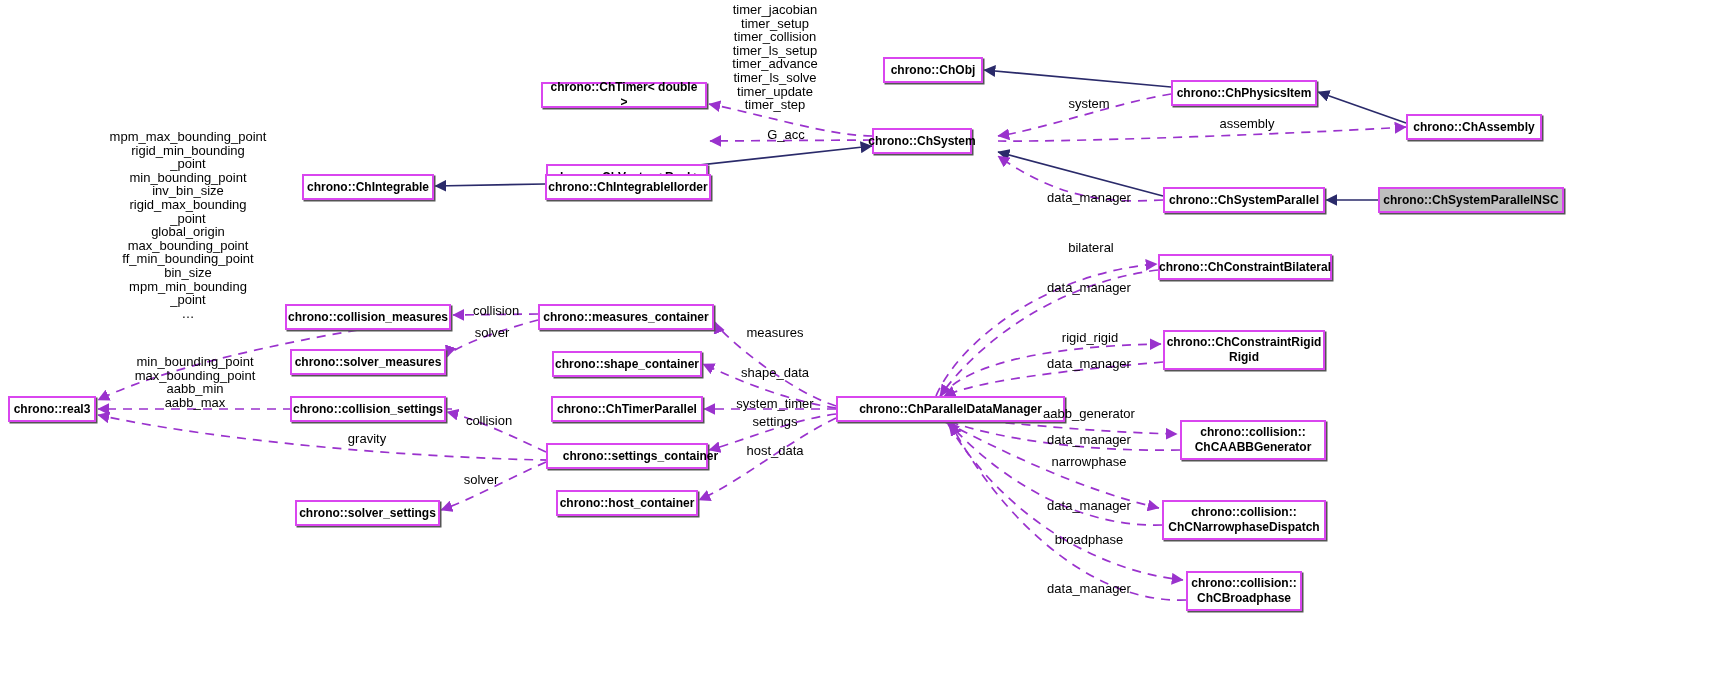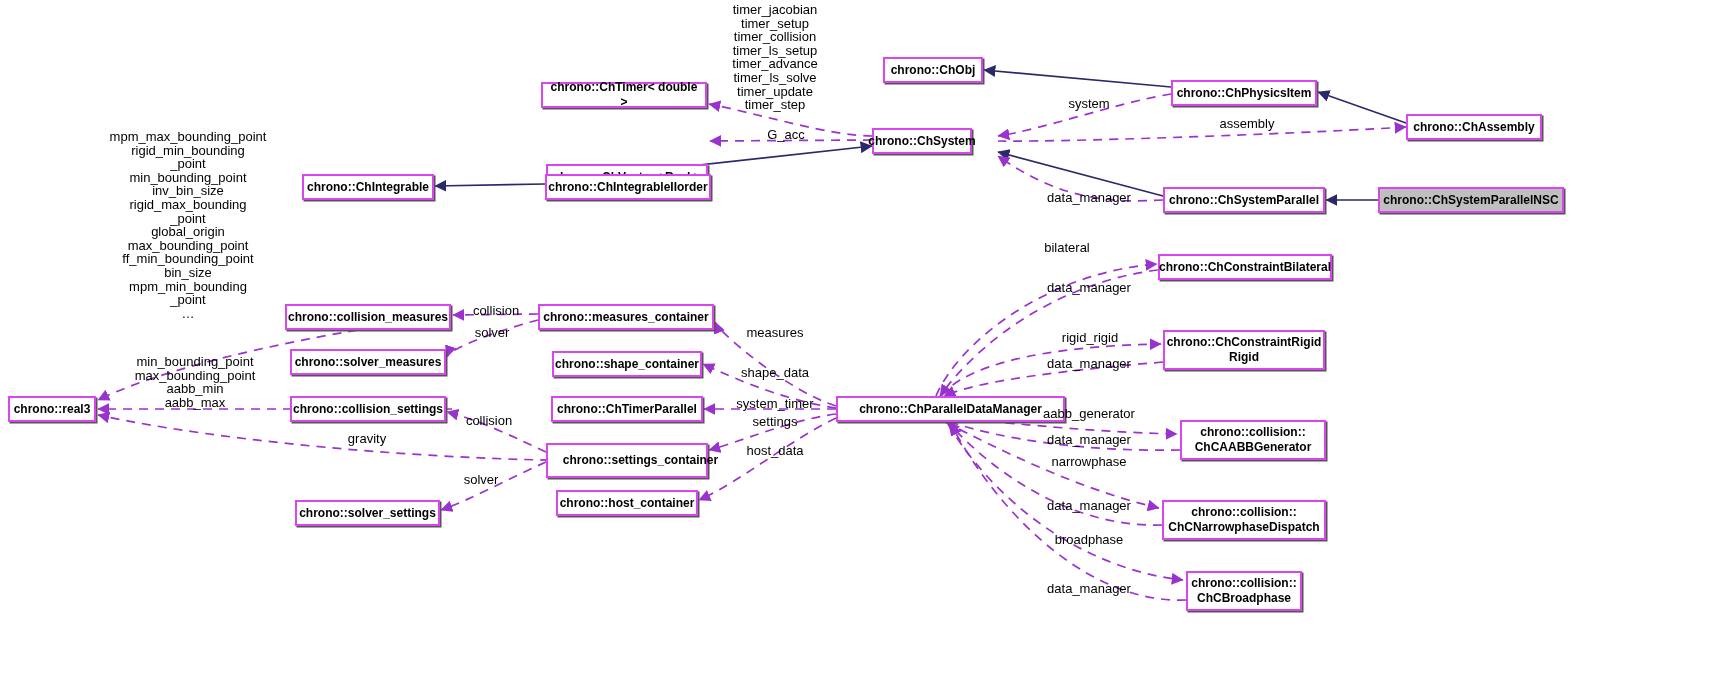--- a/index.html
+++ b/index.html
@@ -132,21 +132,21 @@
   <div class="node" style="left:1163px;top:330px;width:162px;height:40px;"><span>chrono::ChConstraintRigid
 Rigid</span></div>
   <div class="node" style="left:290px;top:349px;width:156px;height:26px;"><span>chrono::solver_measures</span></div>
   <div class="node" style="left:552px;top:351px;width:150px;height:26px;"><span>chrono::shape_container</span></div>
   <div class="node" style="left:8px;top:396px;width:88px;height:26px;"><span>chrono::real3</span></div>
   <div class="node" style="left:290px;top:396px;width:156px;height:26px;align-items:center;"><span>chrono::collision_settings</span></div>
   <div class="node" style="left:551px;top:396px;width:152px;height:26px;"><span>chrono::ChTimerParallel</span></div>
   <div class="node" style="left:836px;top:396px;width:229px;height:26px;"><span>chrono::ChParallelDataManager</span></div>
   <div class="node" style="left:1180px;top:420px;width:146px;height:40px;"><span>chrono::collision::
 ChCAABBGenerator</span></div>
-  <div class="node" style="left:546px;top:443px;width:162px;height:35px;padding-left:32px;"><span>chrono::settings_container</span></div>
+  <div class="node" style="left:546px;top:443px;width:162px;height:26px;padding-left:32px;"><span>chrono::settings_container</span></div>
   <div class="node" style="left:1162px;top:500px;width:164px;height:40px;"><span>chrono::collision::
 ChCNarrowphaseDispatch</span></div>
   <div class="node" style="left:556px;top:490px;width:142px;height:26px;"><span>chrono::host_container</span></div>
   <div class="node" style="left:295px;top:500px;width:145px;height:26px;"><span>chrono::solver_settings</span></div>
   <div class="node" style="left:1186px;top:571px;width:116px;height:40px;"><span>chrono::collision::
 ChCBroadphase</span></div>
 
   <div class="edge-label multi" style="left:775px;top:3px;">timer_jacobian
 timer_setup
 timer_collision
@@ -170,21 +170,21 @@
 max_bounding_point
 ff_min_bounding_point
 bin_size
 mpm_min_bounding
 _point
 …</div>
   <div class="edge-label multi" style="left:195px;top:355px;">min_bounding_point
 max_bounding_point
 aabb_min
 aabb_max</div>
-  <div class="edge-label" style="left:1067px;top:241px;text-align:center;">bilateral</div>
+  <div class="edge-label" style="left:1091px;top:241px;text-align:center;">bilateral</div>
   <div class="edge-label" style="left:1089px;top:281px;">data_manager</div>
   <div class="edge-label" style="left:1090px;top:331px;">rigid_rigid</div>
   <div class="edge-label" style="left:1089px;top:357px;">data_manager</div>
   <div class="edge-label" style="left:496px;top:304px;">collision</div>
   <div class="edge-label" style="left:492px;top:326px;">solver</div>
   <div class="edge-label" style="left:775px;top:326px;">measures</div>
   <div class="edge-label" style="left:775px;top:366px;">shape_data</div>
   <div class="edge-label" style="left:775px;top:397px;">system_timer</div>
   <div class="edge-label" style="left:775px;top:415px;">settings</div>
   <div class="edge-label" style="left:775px;top:444px;">host_data</div>

